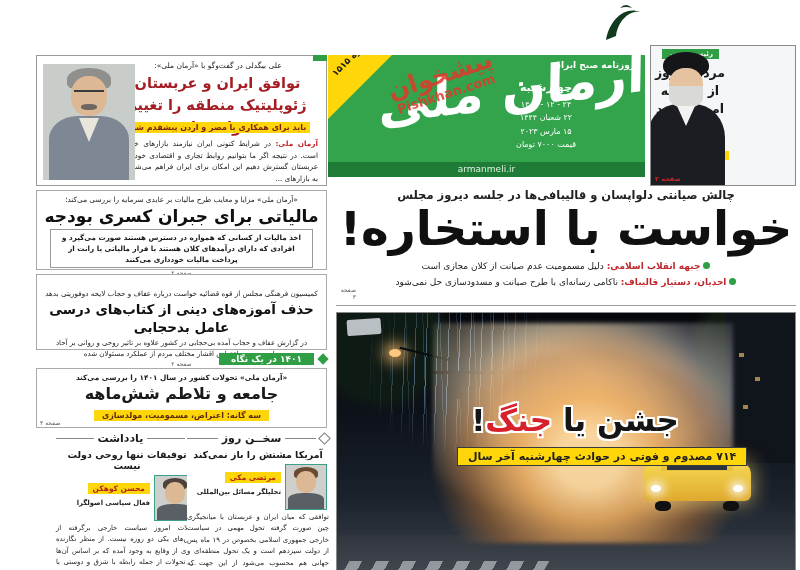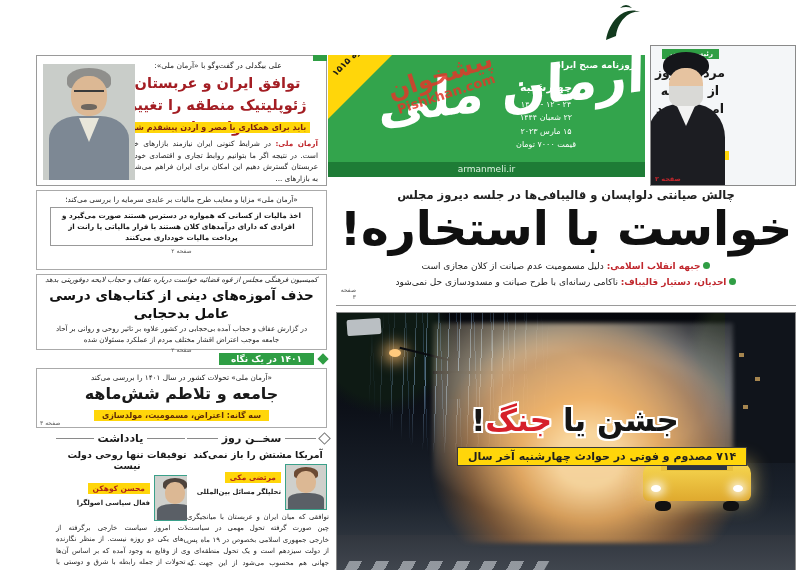--- a/index.html
+++ b/index.html
@@ -70,30 +70,30 @@
   .lead .rule{position:absolute;left:0;bottom:0;width:100%;}
 
   
   .tax{left:36px;top:190px;width:291px;height:80px;border:1px solid #aaa;background:#fff;text-align:center;}
   .tax .kicker{font-size:7.3px;color:#222;margin-top:4px;}
   .tax .head{font-size:17px;font-weight:bold;color:#101010;margin-top:2px;}
   .tax .sub{width:88%;margin:3px auto 0;border:1px solid #999;font-size:7.2px;font-weight:bold;line-height:1.55;padding:2px 3px;}
   .tax .pref{font-size:6px;color:#555;margin-top:1px;}
 
   .hijab{left:36px;top:274px;width:291px;height:76px;border:1px solid #aaa;background:#fff;text-align:center;}
-  .hijab .kicker{font-size:7.2px;color:#222;margin-top:0;font-style:italic;}
+  .hijab .kicker{font-size:7.2px;color:#222;margin-top:14px;}
   .hijab .head{font-size:13.5px;font-weight:bold;color:#101010;line-height:1.35;margin-top:2px;}
   .hijab .body{width:90%;margin:2px auto 0;font-size:7px;font-weight:normal;line-height:1.55;color:#222;}
   .hijab .pref{font-size:6px;color:#555;}
 
   .year-label-row{left:36px;top:352px;width:291px;height:13px;display:flex;align-items:center;justify-content:flex-start;gap:5px;}
   .diamond-green{width:8px;height:8px;background:#2f9e44;transform:rotate(45deg);}
   .year-pill{background:#2f9e44;color:#fff;font-size:9px;font-weight:bold;padding:1px 12px;}
   .year{left:36px;top:368px;width:291px;height:60px;border:1px solid #aaa;background:#fff;text-align:center;}
-  .year .kicker{font-size:7.3px;color:#222;margin-top:4px;}
+  .year .kicker{font-size:7.3px;color:#222;margin-top:4px;font-weight:bold;}
   .year .head{font-size:16px;font-weight:bold;margin-top:2px;}
   .year .yellow{display:inline-block;background:#ffd60a;color:#5d2a08;font-size:8px;font-weight:bold;padding:1px 8px;margin-top:3px;}
   .year .pref{position:absolute;left:3px;bottom:1px;font-size:6px;color:#555;}
 
   
   .col{top:432px;width:142px;height:132px;background:#fff;}
   .col-note{left:36px;margin-left:20px;}
   .col-speech{left:187px;}
   .colhead{display:flex;align-items:center;gap:4px;}
   .colhead .line{flex:1;border-top:1px solid #8a8a8a;}
@@ -228,20 +228,21 @@
     <div class="bullets">
       <div><span class="dot"></span><b>جبهه انقلاب اسلامی:</b><span> دلیل مسمومیت عدم صیانت از کلان مجازی است</span></div>
       <div><span class="dot"></span><b>احدیان، دستیار قالیباف:</b><span> ناکامی رسانه‌ای با طرح صیانت و مسدودسازی حل نمی‌شود</span></div>
     </div>
     <div class="pref">صفحه ۳</div>
     <div class="rule hairline"></div>
   </div>
 
   <div class="abs tax">
     <div class="kicker">«آرمان ملی» مزایا و معایب طرح مالیات بر عایدی سرمایه را بررسی می‌کند؛</div>
+    <div class="head">مالیاتی برای جبران کسری بودجه</div>
     <div class="sub">اخذ مالیات از کسانی که همواره در دسترس هستند صورت می‌گیرد و افرادی که دارای درآمدهای کلان هستند با فرار مالیاتی یا رانت از پرداخت مالیات خودداری می‌کنند</div>
     <div class="pref">صفحه ۲</div>
   </div>
 
   <div class="abs hijab">
     <div class="kicker">کمیسیون فرهنگی مجلس از قوه قضائیه خواست درباره عفاف و حجاب لایحه دوفوریتی بدهد</div>
     <div class="head">
       <div>حذف آموزه‌های دینی از کتاب‌های درسی</div>
       <div>عامل بدحجابی</div>
     </div>

